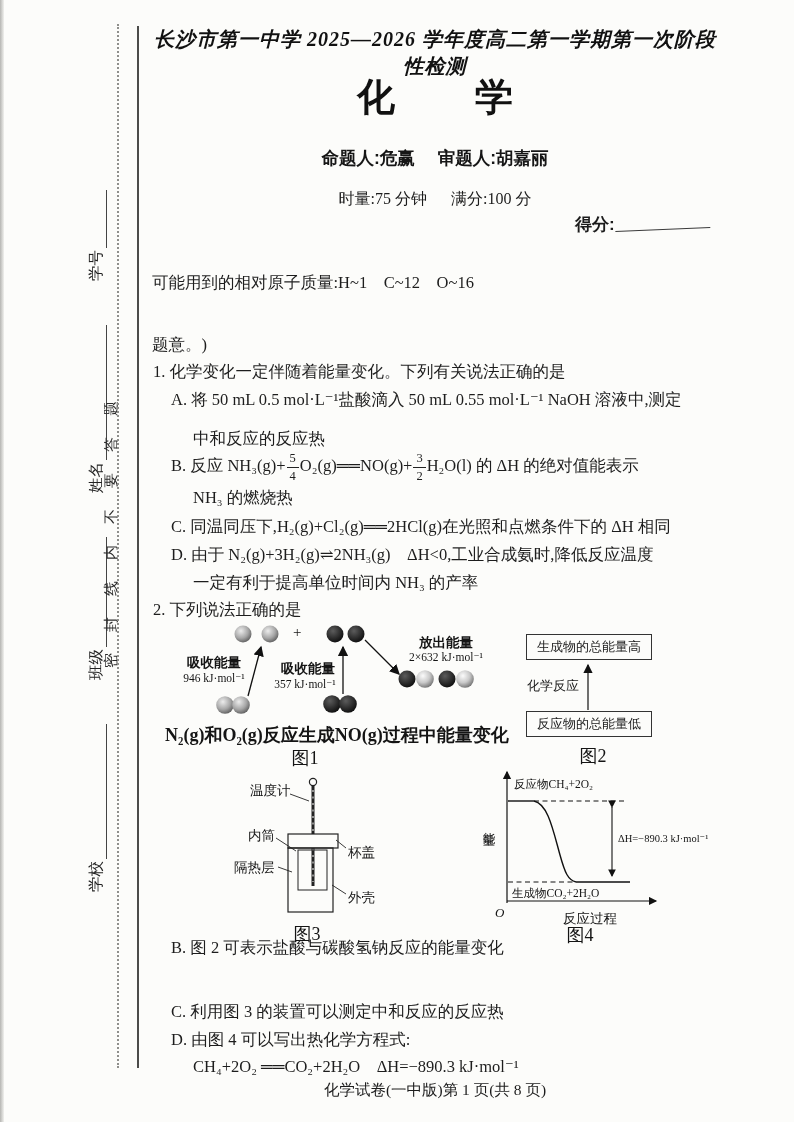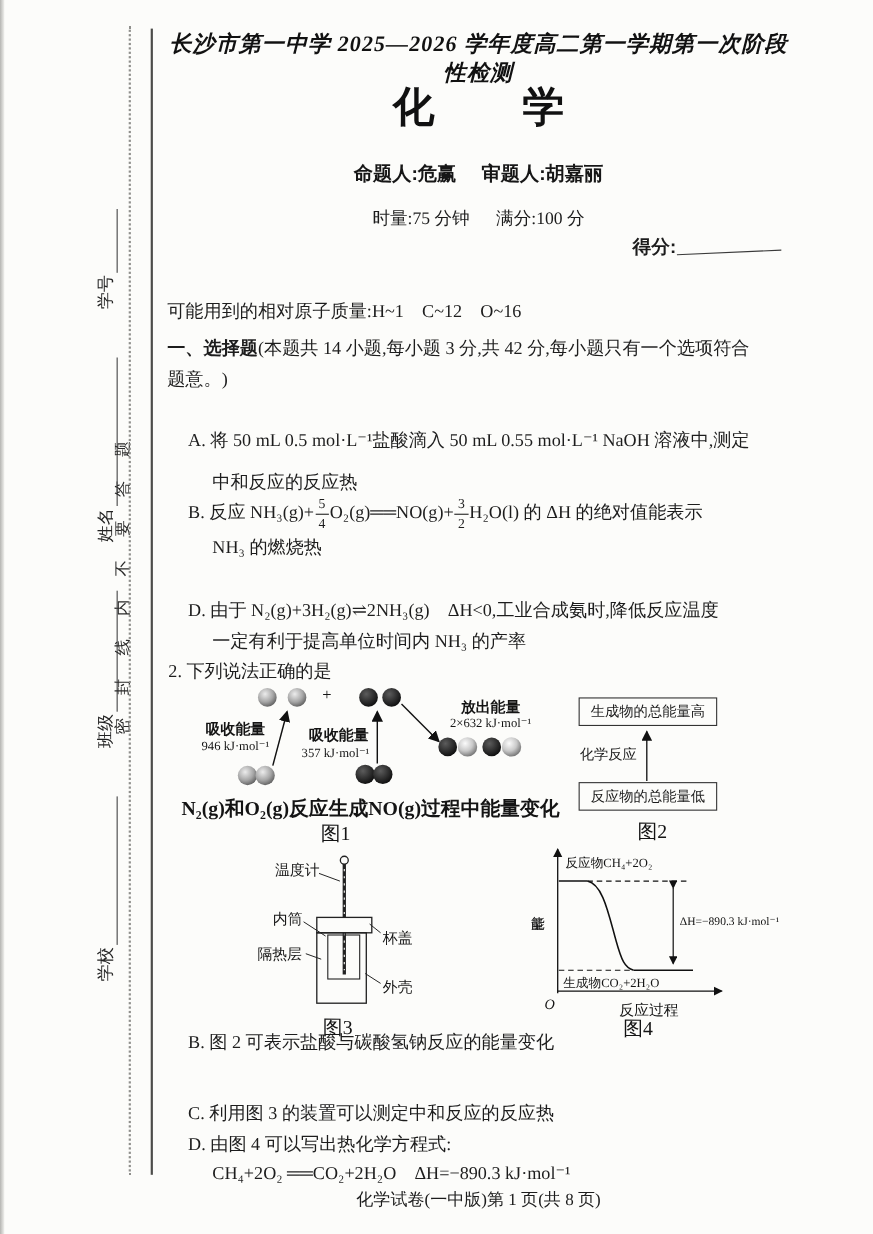--- a/index.html
+++ b/index.html
@@ -98,31 +98,30 @@
   </div>
   <div class="meta-line">
     <span>时量:75 分钟</span>
     <span>满分:100 分</span>
   </div>
   <div class="score-line">
     <span>得分:</span><span class="score-blank"></span>
   </div>
 
   <div class="ln" style="left:152px;top:272px">可能用到的相对原子质量:H~1　C~12　O~16</div>
-  <div class="ln" style="left:152px;top:306px">
-    <span class="bold">一、选择题</span><span>(本题共 14 小题,每小题 3 分,共 42 分,每小题只有一个选项符合</span>
-  </div>
   <div class="ln" style="left:152px;top:334px">题意。)</div>
 
+  <div class="ln q" style="top:361px">1. 化学变化一定伴随着能量变化。下列有关说法正确的是</div>
   <div class="ln opt" style="top:389px">A. 将 50 mL 0.5 mol·L⁻¹盐酸滴入 50 mL 0.55 mol·L⁻¹ NaOH 溶液中,测定</div>
   <div class="ln cont" style="top:428px">中和反应的反应热</div>
   <div class="ln opt" style="top:452px">
     <span>B. 反应 NH₃(g)+</span><span class="frac"><span class="num">5</span><span class="den">4</span></span><span>O₂(g)══NO(g)+</span><span class="frac"><span class="num">3</span><span class="den">2</span></span><span>H₂O(l) 的 ΔH 的绝对值能表示</span>
   </div>
   <div class="ln cont" style="top:487px">NH₃ 的燃烧热</div>
+  <div class="ln opt" style="top:516px">C. 同温同压下,H₂(g)+Cl₂(g)══2HCl(g)在光照和点燃条件下的 ΔH 相同</div>
   <div class="ln opt" style="top:544px">D. 由于 N₂(g)+3H₂(g)⇌2NH₃(g)　ΔH&lt;0,工业合成氨时,降低反应温度</div>
   <div class="ln cont" style="top:572px">一定有利于提高单位时间内 NH₃ 的产率</div>
 
   <div class="ln q" style="top:599px">2. 下列说法正确的是</div>
 
   <div class="fig fig1">
     <svg width="330" height="152" viewBox="0 0 330 152">
       <defs>
         <radialGradient id="gA" cx="38%" cy="32%" r="78%">
           <stop offset="0%" stop-color="#ececec"></stop>

